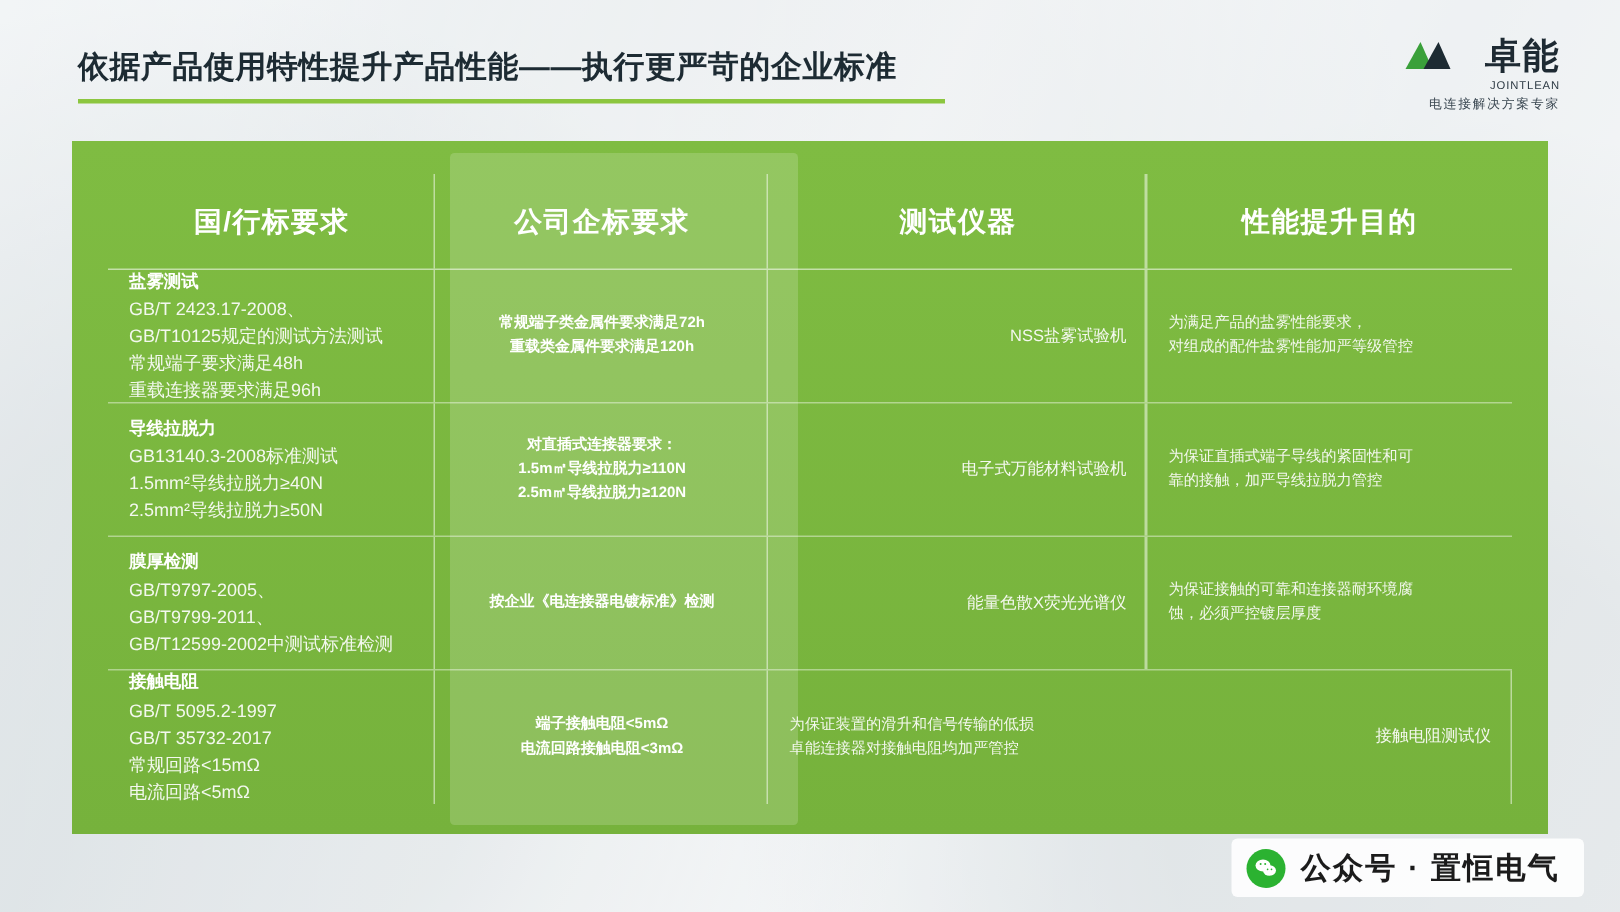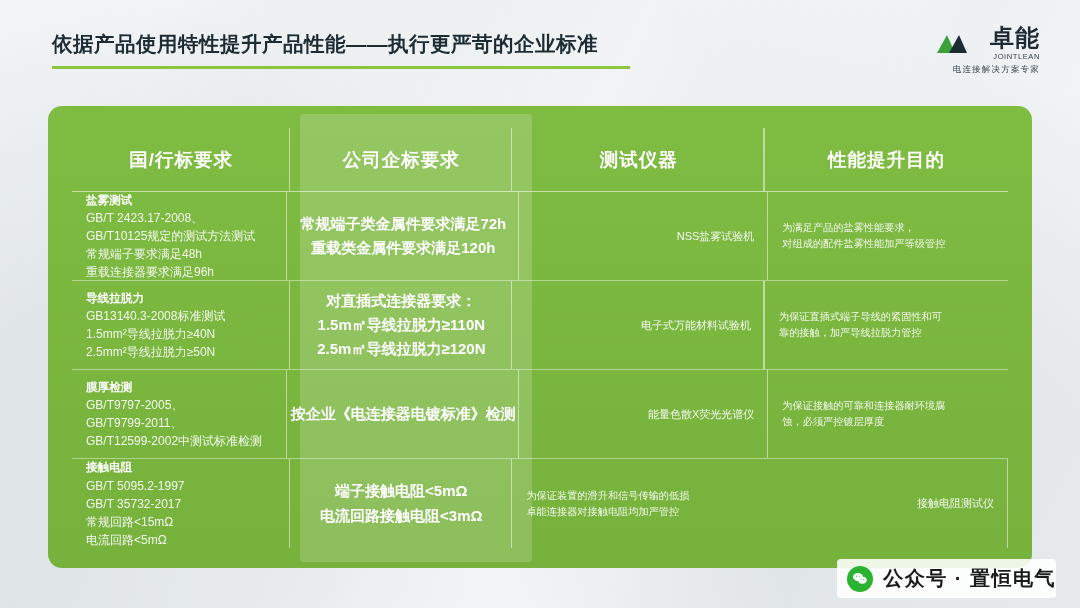--- a/index.html
+++ b/index.html
@@ -61,21 +61,21 @@
 
   .logo {
     position: absolute;
     right: 40px; top: 4px;
     display: flex;
     flex-direction: column;
     align-items: flex-end;
   }
   .logo-row {
     display: flex;
-    align-items: center;
+    align-items: flex-start;
     gap: 21px;
   }
   .logo-mark {
     width: 34px; height: 22px;
     position: relative;
   }
   .logo-cn {
     font-size: 24px;
     font-weight: bold;
     color: #1e2a33;
@@ -96,23 +96,22 @@
     margin-top: 3px;
   }
 
   
   .panel {
     position: absolute;
     left: 48px; top: 94px;
     width: 984px; height: 462px;
     background: #7ab93f;
     background: linear-gradient(180deg, #7fbc42 0%, #76b23c 100%);
-    border-radius: 14px;
+    border-radius: 0;
     padding: 22px 24px 20px 24px;
-    margin-top: 12px;
   }
 
   .table {
     position: relative;
     width: 936px;
     height: 420px;
   }
 
   
   .highlight-col {
@@ -176,21 +175,21 @@
     font-size: 11.6px;
     font-weight: bold;
     margin-bottom: 1px;
     color: #ffffff;
   }
   .cell.col-b {
     align-items: center;
     text-align: center;
   }
   .cell.col-b .line {
-    font-size: 15px;
+    font-size: 10px;
     font-weight: bold;
     line-height: 1.62;
     color: #ffffff;
   }
   .cell.col-c {
     align-items: flex-end;
     text-align: center;
   }
   .cell.col-c .line {
     font-size: 11px;
@@ -203,21 +202,21 @@
   }
 
   
   .wechat {
     position: absolute;
     right: 24px; bottom: 10px;
     display: flex;
     align-items: center;
     gap: 10px;
     background: rgba(255,255,255,0.88);
-    padding: 6px 0 6px 10px;
+    padding: 6px 16px 6px 10px;
     border-radius: 4px;
   }
   .wechat-icon {
     width: 26px; height: 26px;
     border-radius: 50%;
     background: #2bb231;
     position: relative;
     display: flex;
     align-items: center;
     justify-content: center;

